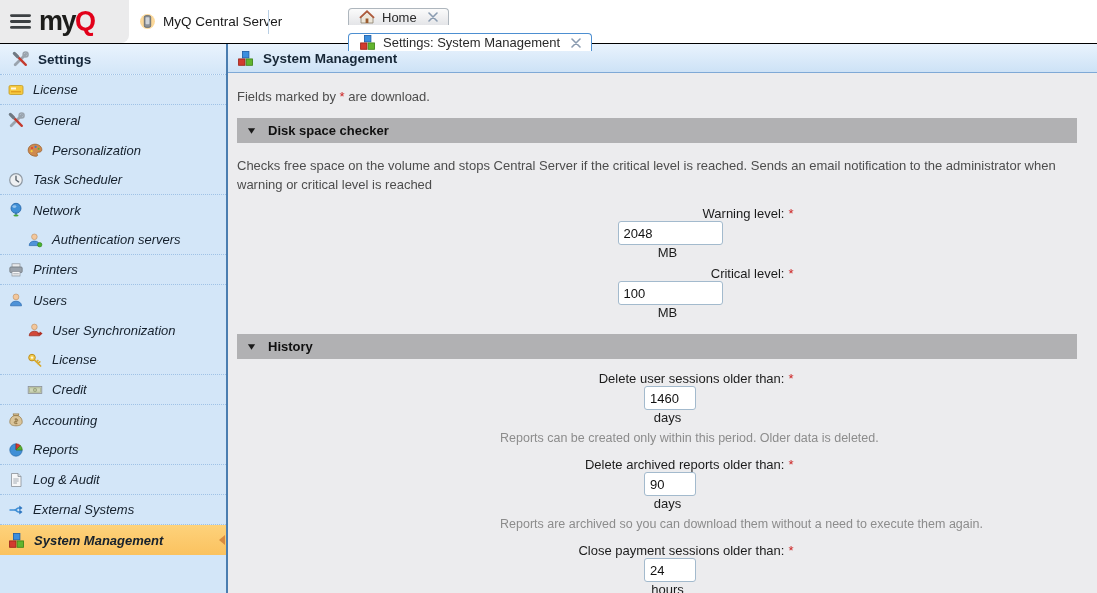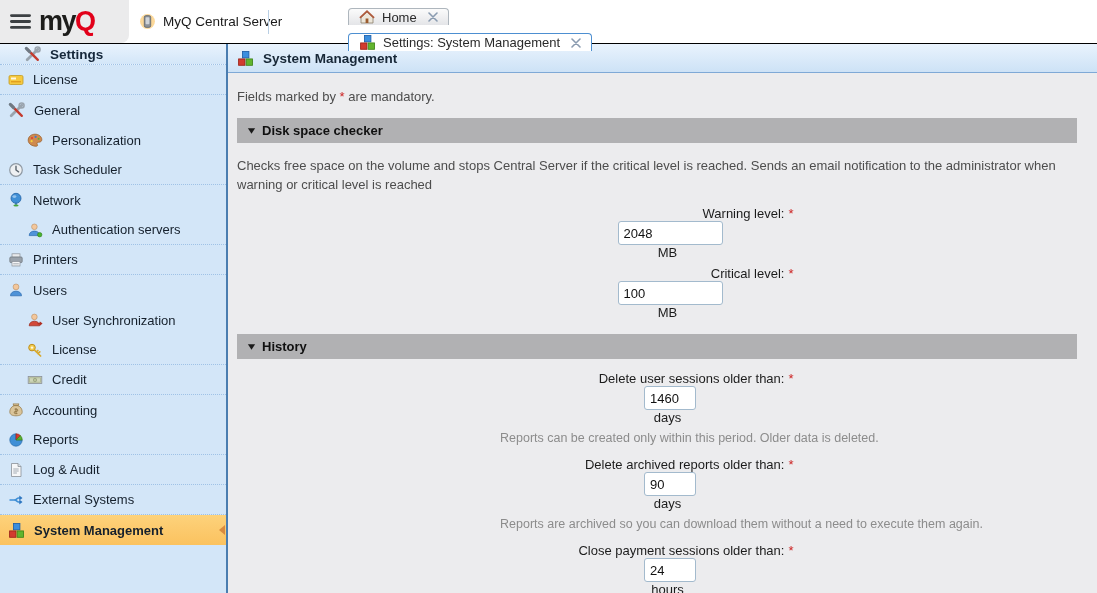--- a/index.html
+++ b/index.html
@@ -24,40 +24,40 @@
   .tabs { position:absolute; left:348px; top:7px; height:37px; display:flex; gap:8px; align-items:flex-start;flex-direction:column; }
   .tab { display:flex; align-items:center; gap:7px; padding:0 10px; height:35px; margin-top:1px;
          border:1px solid #aeb6bd; border-bottom:none; border-radius:4px 4px 0 0;
          background:linear-gradient(#fbfbfb,#e4e5e8); color:#2a2a2a; cursor:pointer; white-space:nowrap; }
   .tab.active { background:#fff; border-color:#4d8fd1; height:37px; margin-top:0; position:relative; z-index:5; }
   .tab .close { margin-left:4px; display:flex; cursor:pointer; }
 
   
   .sidebar { position:absolute; top:44px; left:0; bottom:0; width:228px;
              background:#d3e6f8; border-right:2px solid #4a7db0; }
-  .side-header { height:21px; display:flex; align-items:center; gap:9px; padding-left:24px;
+  .side-header { height:31px; display:flex; align-items:center; gap:9px; padding-left:12px;
                  font-weight:bold; font-size:13.5px; color:#15273a;
                  background:linear-gradient(#e9f3fd,#d3e6f8); border-bottom:1px dotted #9fc2e6; }
-  .side-item { height:30px; display:flex; align-items:center; gap:9px; padding-left:8px; cursor:pointer; color:#15202c; }
+  .side-item { height:30px; display:flex; align-items:center; gap:9px; padding-left:8px; cursor:pointer; color:#15202c;font-style:italic; }
   .side-item.indent { padding-left:27px; }
   .side-item.sep { border-bottom:1px dotted #9fc2e6; }
   .side-item.selected { background:linear-gradient(#fdd27b,#fbc25f); font-weight:bold; position:relative; }
   .side-item.selected::after { content:""; position:absolute; right:1px; top:50%; margin-top:-5px;
      border-top:5px solid transparent; border-bottom:5px solid transparent; border-right:6px solid #d98b3f; }
   .icon { display:flex; flex:none; }
   .icon svg { display:block; }
 
   
   .content { position:absolute; top:44px; left:228px; right:0; bottom:0; background:#ececee; overflow:hidden; }
   .content-header { height:29px; background:linear-gradient(#e9f3fd,#cde2f6); border-bottom:1px solid #7fa9d6;
                     display:flex; align-items:center; gap:9px; padding-left:9px; }
   .content-header h1 { margin:0; font-size:13.5px; font-weight:bold; color:#182838; }
   .note { margin:16px 20px 0 9px; color:#4d4d4d; }
   .red { color:#c22; }
-  .section-bar { height:25px; background:#b1b1b3; display:flex; align-items:center; gap:6px;
+  .section-bar { height:25px; background:#b1b1b3; display:flex; align-items:center; gap:12px;
                  padding-left:10px; font-weight:bold; color:#101010; margin:14px 20px 0 9px; cursor:pointer; }
   .section-desc { margin:13px 20px 8px 9px; color:#4d4d4d; line-height:19px; max-width:845px; }
   .form-rows { margin-top:12px; }
   .frow { display:flex; align-items:center; margin-bottom:6px;flex-direction:column; }
   .frow-label { width:262px; text-align:right; color:#1c1c1c; }
   .req { color:#c22; margin-left:4px; }
   input.field { margin-left:15px; height:24px; border:1px solid #a3bacd; border-radius:3px; padding:0 5px;
                 font-family:"Liberation Sans",sans-serif; font-size:13px; color:#111; background:#fff; }
   .field.wide { width:105px; }
   .field.narrow { width:52px; }
@@ -318,21 +318,21 @@
       <span class="icon">
           <svg viewBox="0 0 16 16" width="17" height="17">
             <rect x="5.2" y="1.4" width="6" height="6" fill="#3b8ede" stroke="#1e5fa8" stroke-width=".8"></rect>
             <rect x="1.5" y="8.4" width="6" height="6" fill="#d23b2f" stroke="#9c2318" stroke-width=".8"></rect>
             <rect x="8.6" y="8.4" width="6" height="6" fill="#62b52e" stroke="#3f8318" stroke-width=".8"></rect>
           </svg>
         </span>
       <h1>System Management</h1>
     </div>
 
-    <div class="note"><span>Fields marked by </span><span class="red">*</span><span> are mandatory.</span></div>
+    <div class="note"><span>Fields marked by </span><span class="red">*</span><span> are download.</span></div>
 
     <div id="sections">
         <div class="section-bar">
           <span class="icon">
             <svg viewBox="0 0 10 10" width="9" height="9">
               <path d="M1 2.5h8L5 8.5Z" fill="#1a1a1a"></path>
             </svg>
           </span>
           <span>Disk space checker</span>
         </div>

